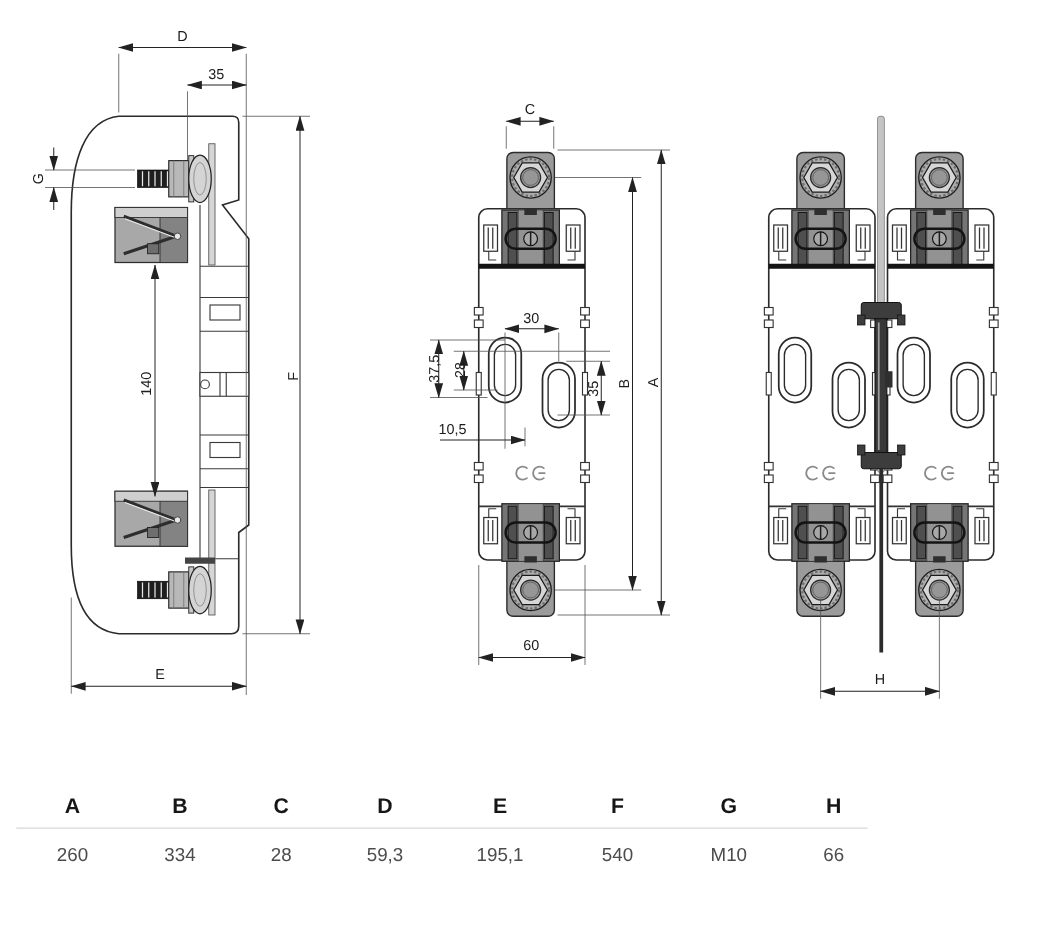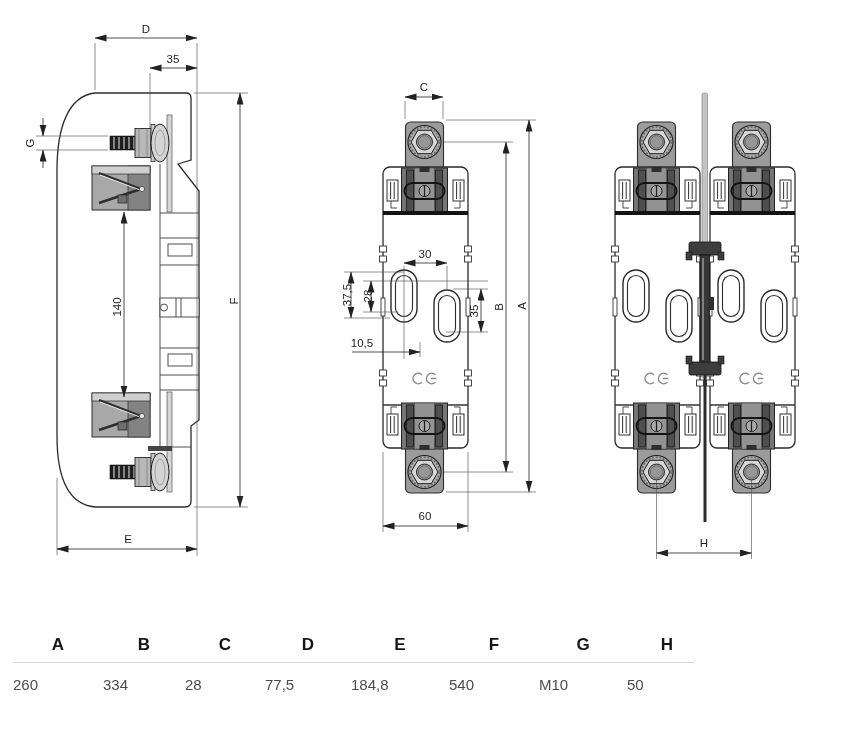--- a/index.html
+++ b/index.html
@@ -14,21 +14,21 @@
   .iline{stroke:#3a3a3a;stroke-width:0.9;fill:none;}
   .dim{stroke:#222;stroke-width:0.8;fill:none;}
   .ext{stroke:#555;stroke-width:0.65;fill:none;}
   .ce{stroke:#8a8a8a;stroke-width:1.5;fill:none;stroke-linecap:round;}
   
   #dim-table{position:absolute;left:13px;top:634px;width:681px;}
   .tbl-row{display:grid;grid-template-columns:90px 82px 80px 86px 98px 90px 88px 80px;}
   .tbl-head{height:28px;border-bottom:1px solid #d8d8d8;}
   .tbl-head .cell{font-size:17px;font-weight:700;color:#161616;text-align:center;line-height:22px;}
   .tbl-vals{padding-top:13px;}
-  .tbl-vals .cell{font-size:15px;color:#4c4c4c;}
+  .tbl-vals .cell{font-size:15px;color:#4c4c4c;text-align:center;}
 </style>
 </head>
 <body>
 
 <div id="page">
 
 <svg width="847" height="620" viewBox="0 0 847 620">
   <defs>
     <marker id="arr" markerWidth="12" markerHeight="8" refX="11.5" refY="3.5" orient="auto-start-reverse" markerUnits="userSpaceOnUse">
       <path d="M0,0 L12,3.5 L0,7 Z" fill="#222"></path>
@@ -285,21 +285,21 @@
     <div class="cell">D</div>
     <div class="cell">E</div>
     <div class="cell">F</div>
     <div class="cell">G</div>
     <div class="cell">H</div>
   </div>
   <div class="tbl-row tbl-vals">
     <div class="cell">260</div>
     <div class="cell">334</div>
     <div class="cell">28</div>
-    <div class="cell">77,5</div>
-    <div class="cell">184,8</div>
+    <div class="cell">59,3</div>
+    <div class="cell">195,1</div>
     <div class="cell">540</div>
     <div class="cell">M10</div>
-    <div class="cell">50</div>
+    <div class="cell">66</div>
   </div>
 </div>
 
 </div>
 
 </body></html>

